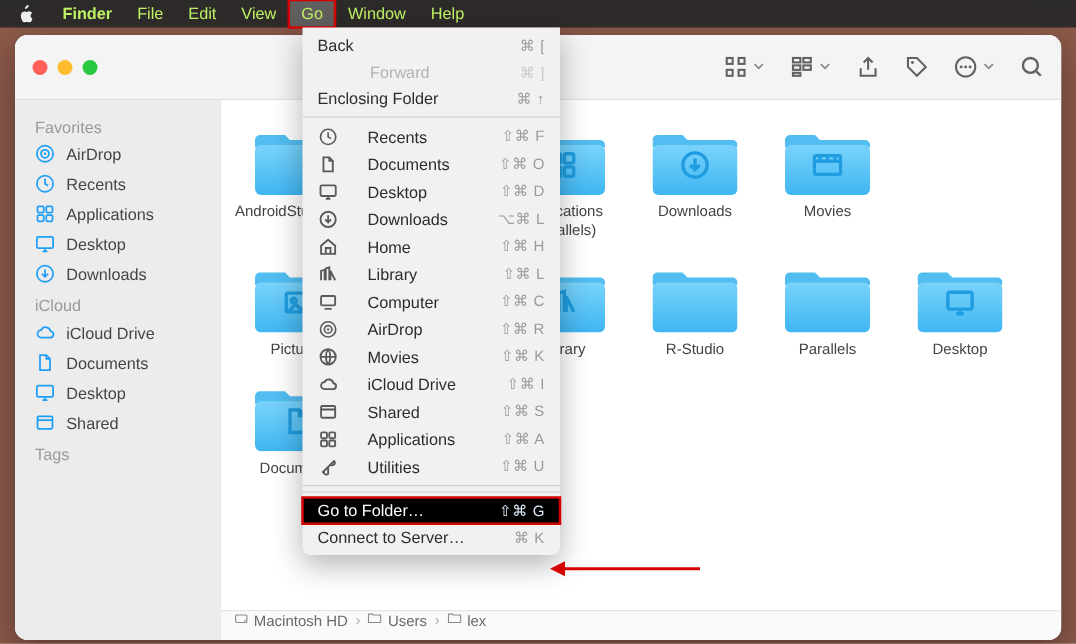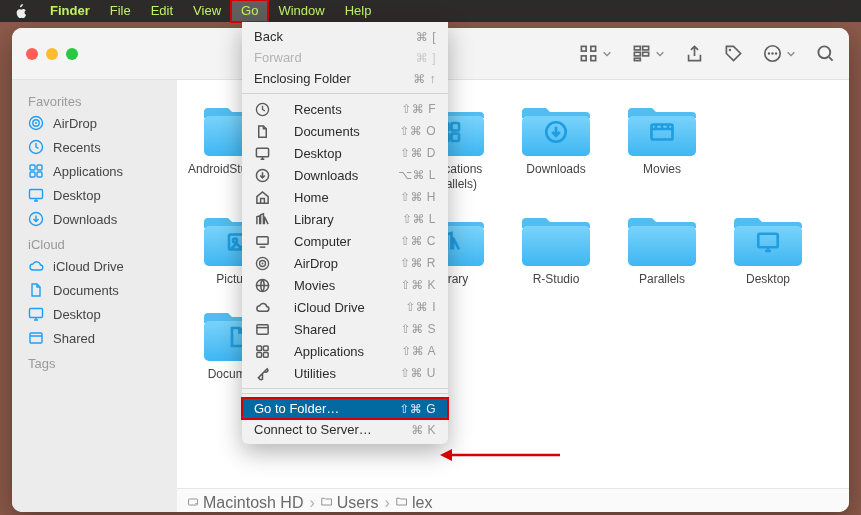--- a/index.html
+++ b/index.html
@@ -38,35 +38,35 @@
     .main { flex:1; position:relative; display:flex; flex-direction:column; }
     .grid { flex:1; padding: 18px 8px 6px; overflow:auto; }
     .grid-row { display:flex; flex-wrap:nowrap; }
     .tile { width: 106px; display:flex; flex-direction:column; align-items:center; margin: 4px 0 16px; font-size: 12px; color:#444; text-align:center; }
     .tile .lbl { margin-top: 6px; max-width: 100px; line-height: 1.25; }
     .folder-ico { width: 68px; height: 54px; position:relative; }
     .folder-ico svg { width: 68px; height:54px; }
     .glyph { position:absolute; inset:0; display:flex; align-items:center; justify-content:center; padding-top:6px; }
     .glyph svg { width: 24px; height:24px; stroke:#1f9de0; fill:none; stroke-width:1.8; }
 
-    .pathbar { height: 24px; border-top: 1px solid #e6e6e6; display:flex; align-items:flex-end; gap:6px; padding: 0 10px; font-size: 16px; color:#6a6a6a; background:#fafafa; }
+    .pathbar { height: 24px; border-top: 1px solid #e6e6e6; display:flex; align-items:flex-start; gap:6px; padding: 0 10px; font-size: 12px; color:#6a6a6a; background:#fafafa; }
     .pathbar .seg { display:flex; align-items:center; gap:4px; }
     .pathbar .chev { color:#b0b0b0; }
     .path-ico svg { width:12px; height:12px; }
 
     
     .dropdown { position:absolute; top: 22px; left: 242px; width: 206px; background: #f1f1f1; border-radius: 0 0 6px 6px; box-shadow: 0 8px 24px rgba(0,0,0,0.3); z-index: 200; font-size: 13px; color:#2c2c2c; padding: 4px 0; }
     .dd-item { display:flex; align-items:center; padding: 3px 12px; gap: 24px; position:relative; }
-    .dd-item.disabled { color:#b3b3b3; }
+    .dd-item.disabled { color:#b3b3b3;margin-left:42px; }
     .dd-item .sc { margin-left:auto; font-size: 12px; color: #9a9a9a; letter-spacing: 0.5px; font-family: -apple-system, "SF Pro", sans-serif; }
     .dd-item.disabled .sc { color:#cacaca; }
     .dd-sep { height:1px; background:#d2d2d2; margin: 4px 0; }
     .dd-item .ico { width:16px; height:16px; display:inline-flex; align-items:center; justify-content:center; color:#5a5a5a; }
     .dd-item .ico svg { width:15px; height:15px; stroke:#5a5a5a; fill:none; stroke-width:1.6; }
-    .dd-item.highlight { background:#0369a1; color:#fff; }
+    .dd-item.highlight { background:#000000; color:#fff; }
     .dd-item.highlight .sc { color:#e2eeff; }
     .dd-item.highlight.red-box { outline: 2px solid #d50000; outline-offset: -1px; }
     .dd-item .chev-r { margin-left:auto; color:#8a8a8a; }
     .dd-item .chev-r svg { width:10px; height:10px; }
 
     
     .red-arrow { position:absolute; top: 448px; left: 440px; width: 120px; height: 14px; z-index: 300; }
     .red-arrow svg { width:120px; height:14px; }
   </style>
 </head>

